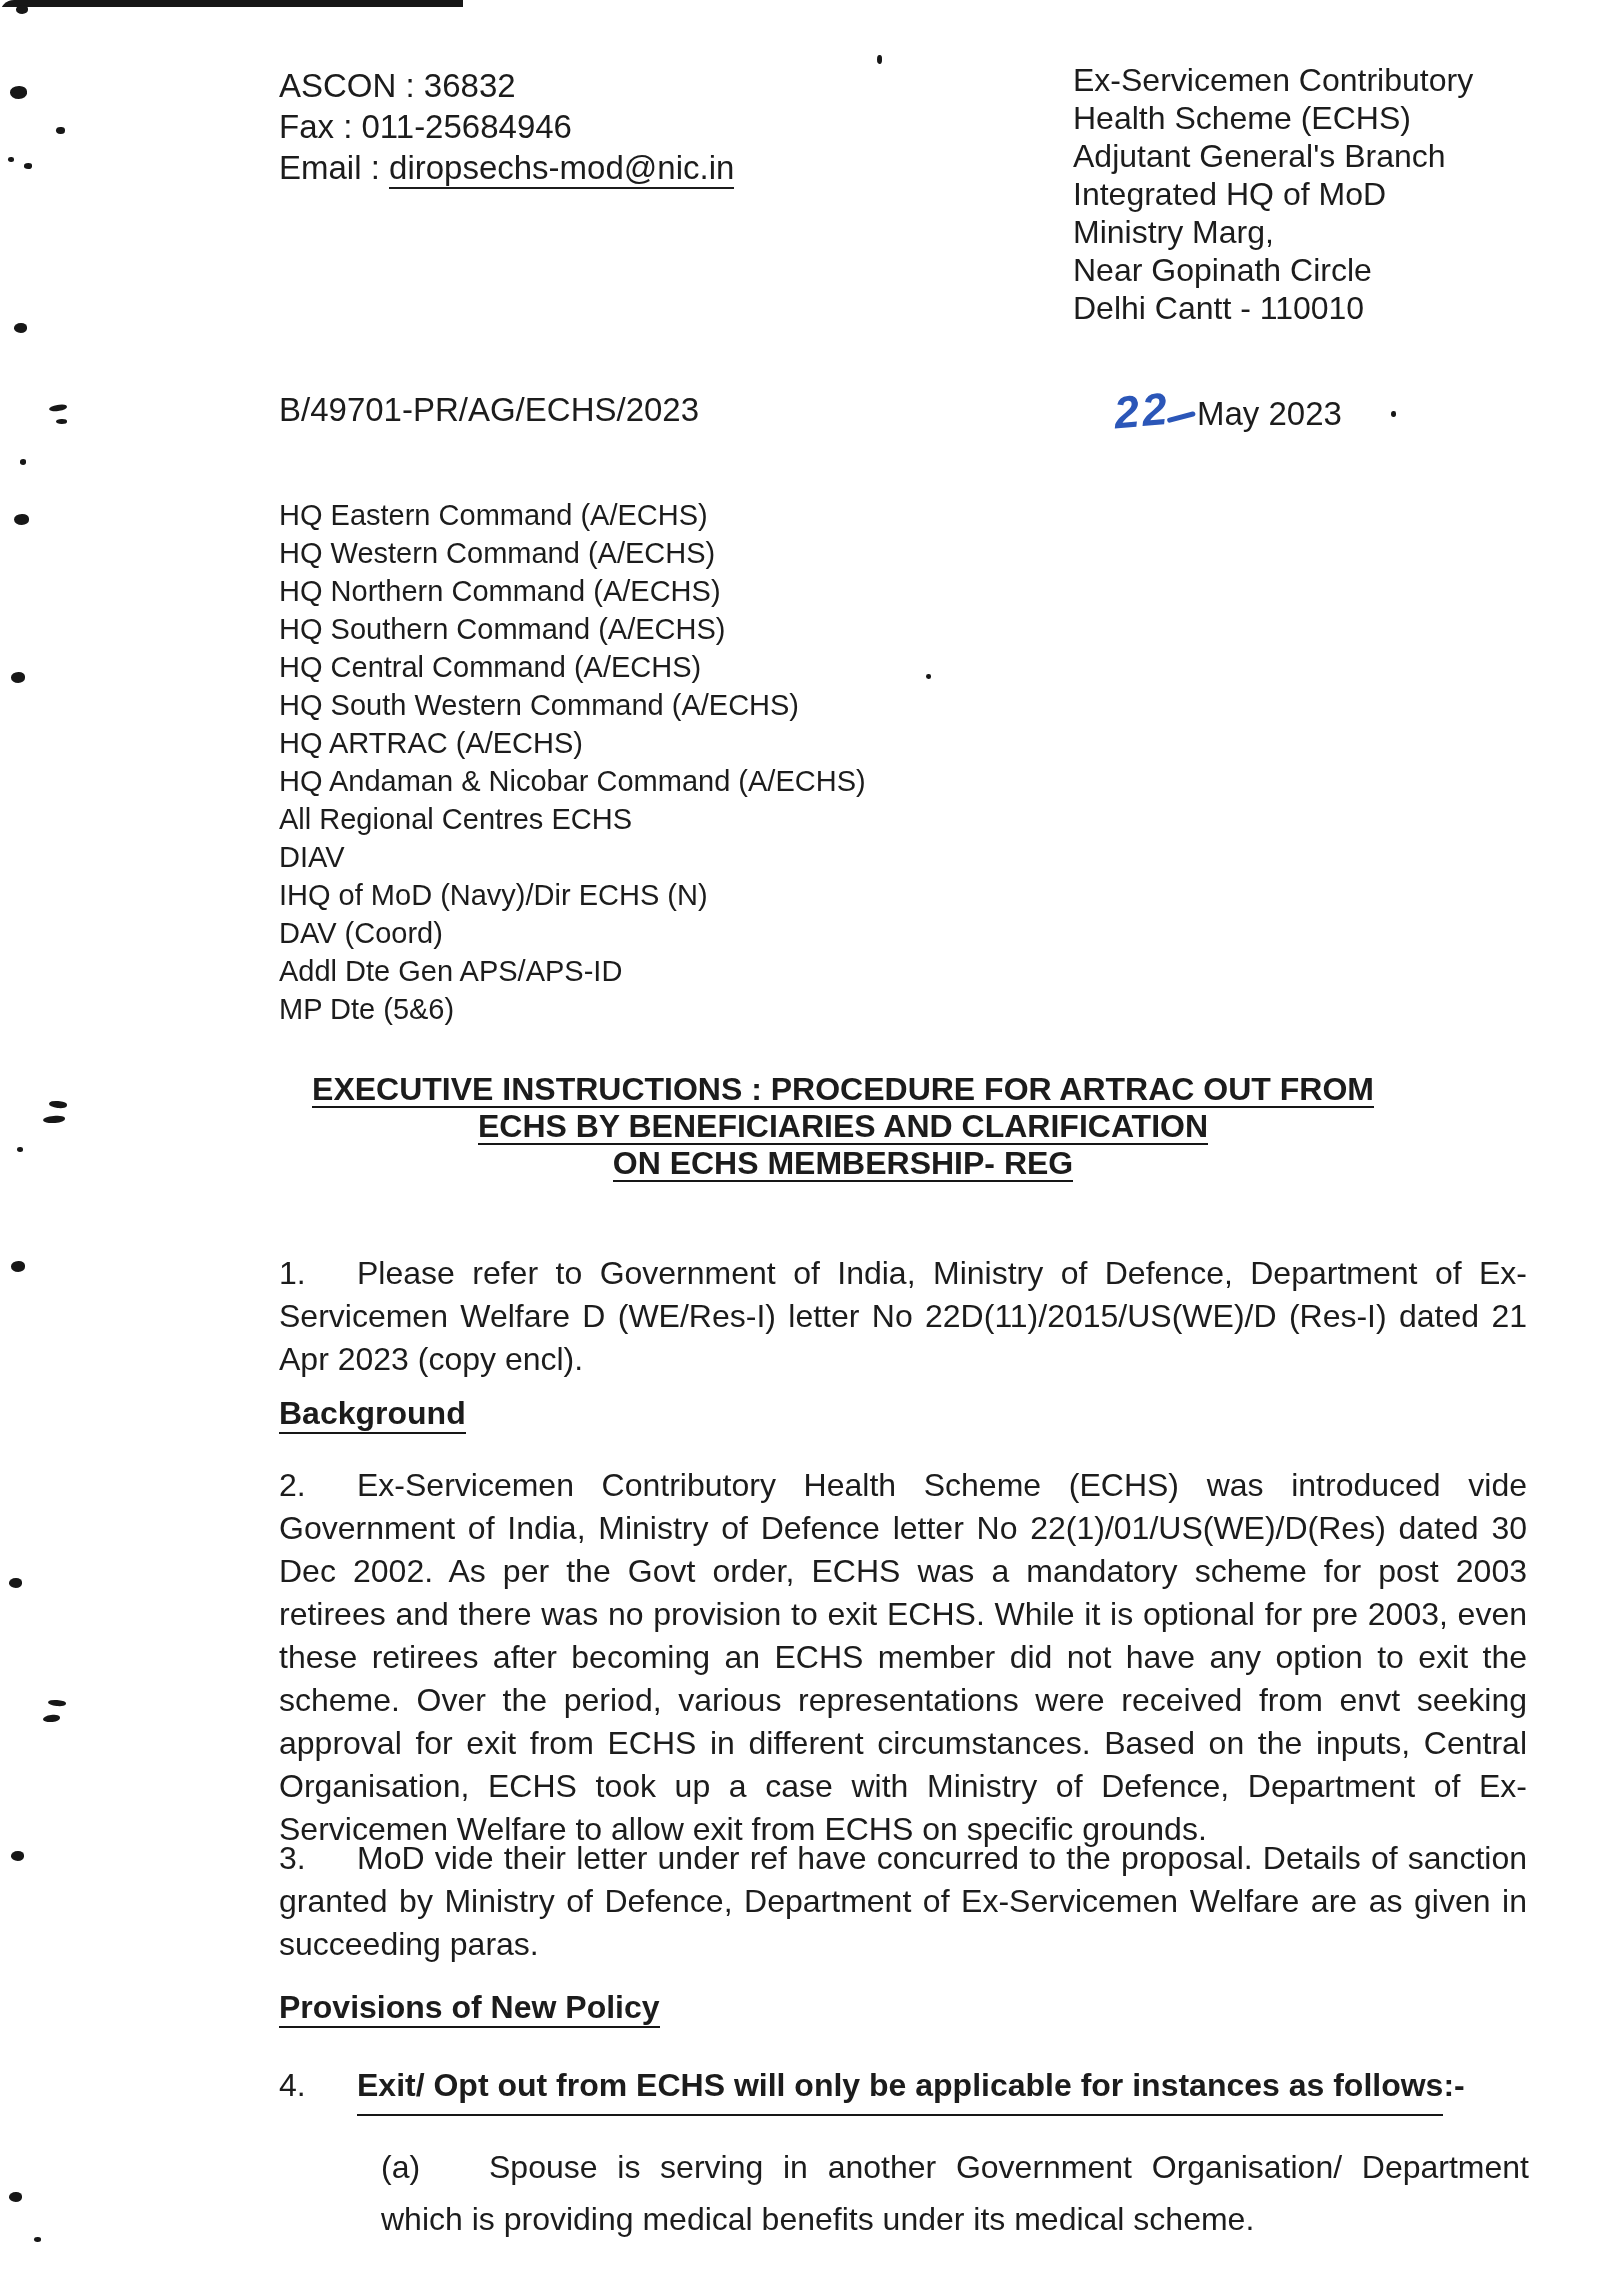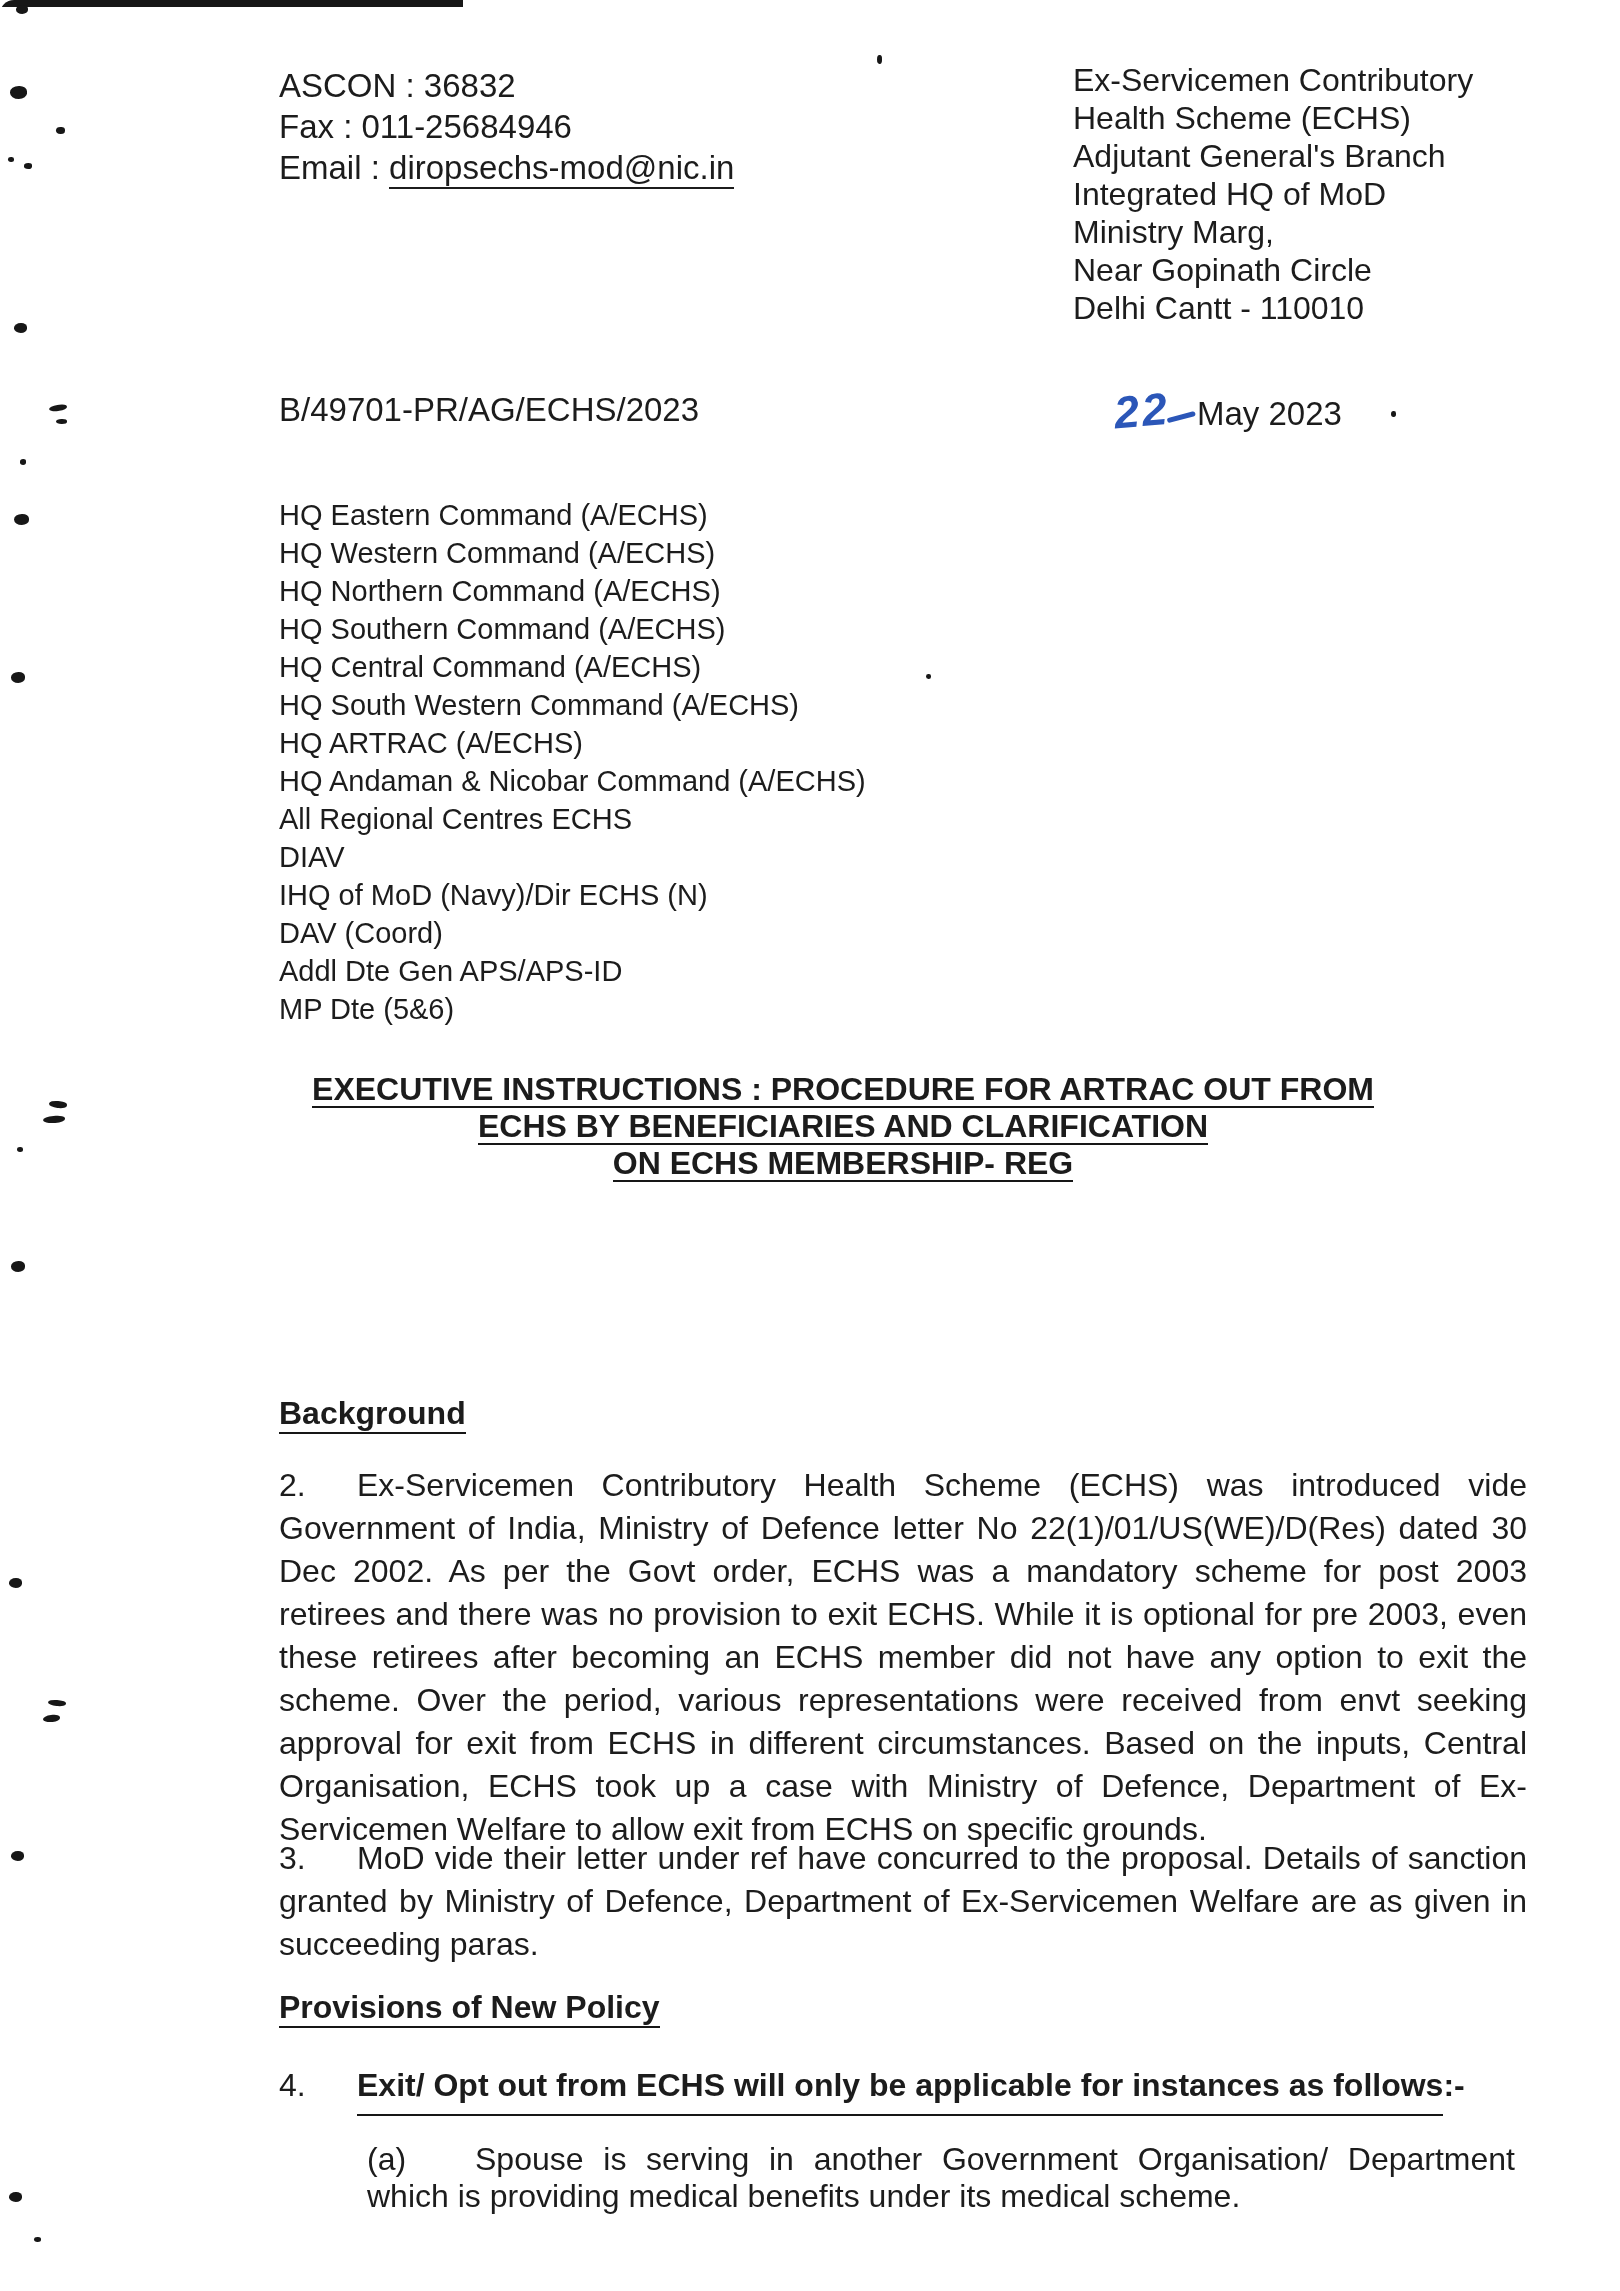--- a/index.html
+++ b/index.html
@@ -45,22 +45,22 @@
   }
   
   .para{
     left:279px;width:1248px;
     font-size:32px;line-height:43px;
     text-align:justify;
   }
   .pnum{display:inline-block;width:78px;}
   .snum{display:inline-block;width:108px;}
   .subpara{
-    left:367px;width:1148px;
-    font-size:32px;line-height:37px;
+    left:381px;width:1148px;
+    font-size:32px;line-height:52px;
     text-align:justify;
   }
   .heading{
     font-weight:700;font-size:32px;line-height:35px;
     border-bottom:2.9px solid #161616;padding-bottom:1px;
     display:inline-block;
   }
   .b{font-weight:700;}
   .u{border-bottom:2.9px solid #161616;padding-bottom:11px;}
   
@@ -137,20 +137,23 @@
     <div>Addl Dte Gen APS/APS-ID</div>
     <div>MP Dte (5&amp;6)</div>
   </div>
 
   <div class="abs titleblock">
     <div class="titleline"><span class="tl">EXECUTIVE INSTRUCTIONS : PROCEDURE FOR ARTRAC OUT FROM</span></div>
     <div class="titleline"><span class="tl">ECHS BY BENEFICIARIES AND CLARIFICATION</span></div>
     <div class="titleline"><span class="tl">ON ECHS MEMBERSHIP- REG</span></div>
   </div>
 
+  <div class="abs para" style="top:1252px;">
+    <span class="pnum">1.</span><span>Please refer to Government of India, Ministry of Defence, Department of Ex-Servicemen Welfare D (WE/Res-I) letter No 22D(11)/2015/US(WE)/D (Res-I) dated 21 Apr 2023 (copy encl).</span>
+  </div>
 
   <div class="abs" style="left:279px;top:1396px;">
     <span class="heading">Background</span>
   </div>
 
   <div class="abs para" style="top:1464px;">
     <span class="pnum">2.</span><span>Ex-Servicemen Contributory Health Scheme (ECHS) was introduced vide Government of India, Ministry of Defence letter No 22(1)/01/US(WE)/D(Res) dated 30 Dec 2002. As per the Govt order, ECHS was a mandatory scheme for post 2003 retirees and there was no provision to exit ECHS. While it is optional for pre 2003, even these retirees after becoming an ECHS member did not have any option to exit the scheme. Over the period, various representations were received from envt seeking approval for exit from ECHS in different circumstances. Based on the inputs, Central Organisation, ECHS took up a case with Ministry of Defence, Department of Ex-Servicemen Welfare to allow exit from ECHS on specific grounds.</span>
   </div>
 
   <div class="abs para" style="top:1837px;">

